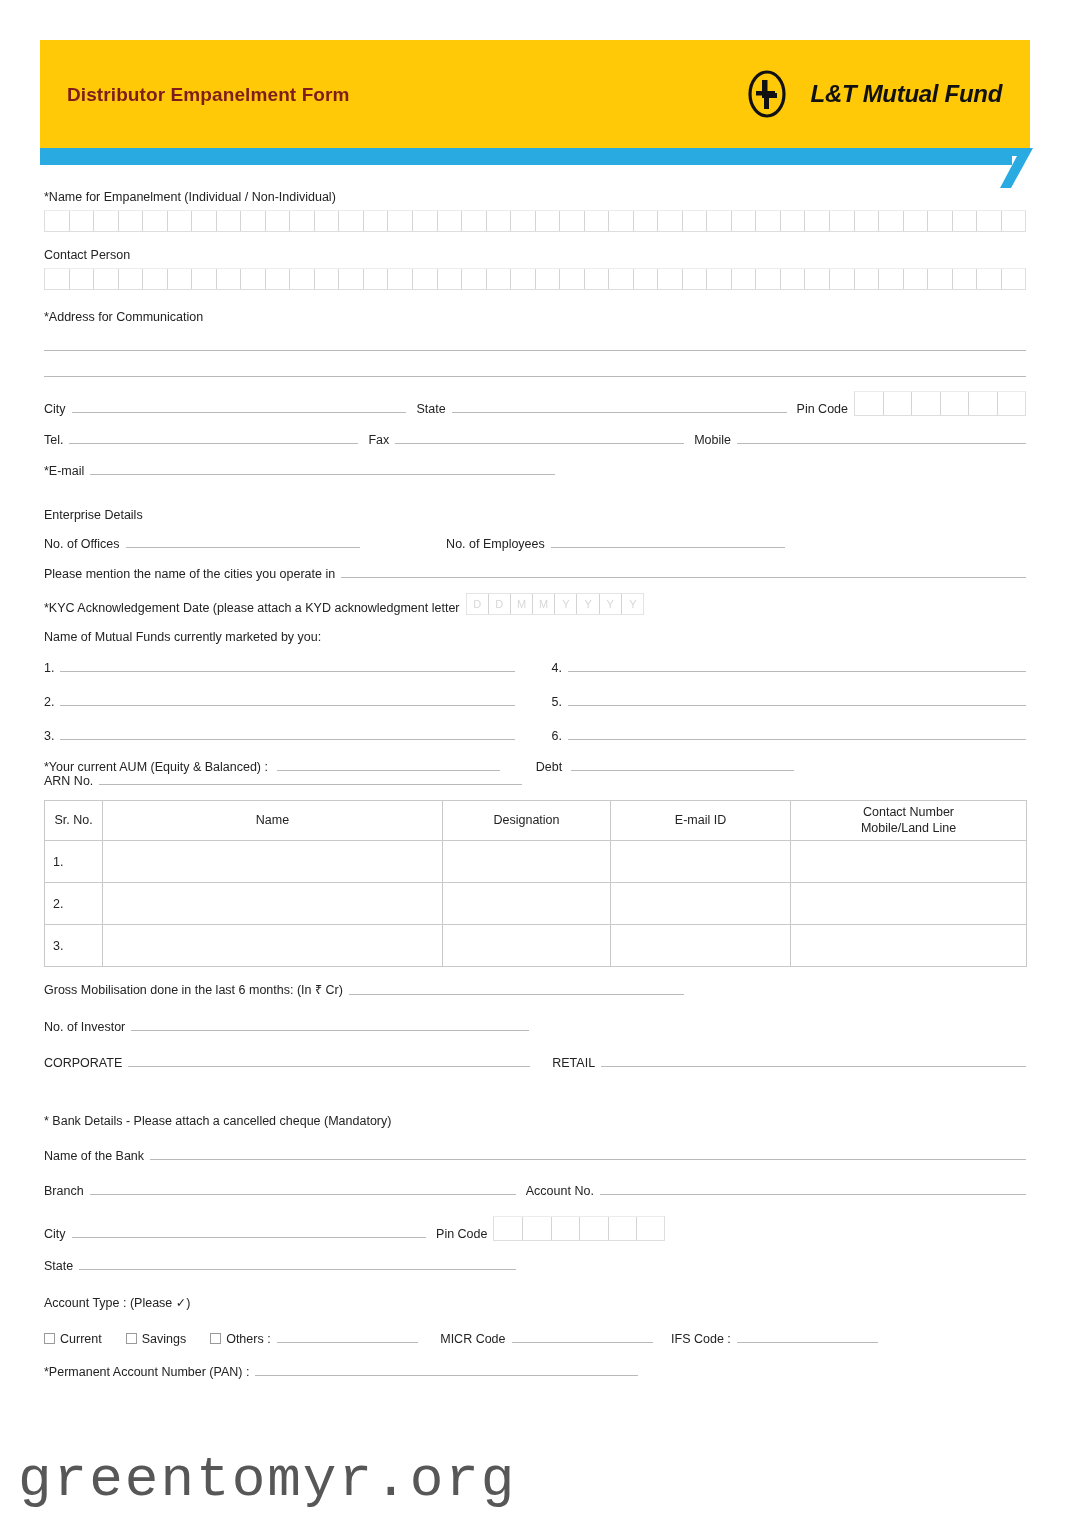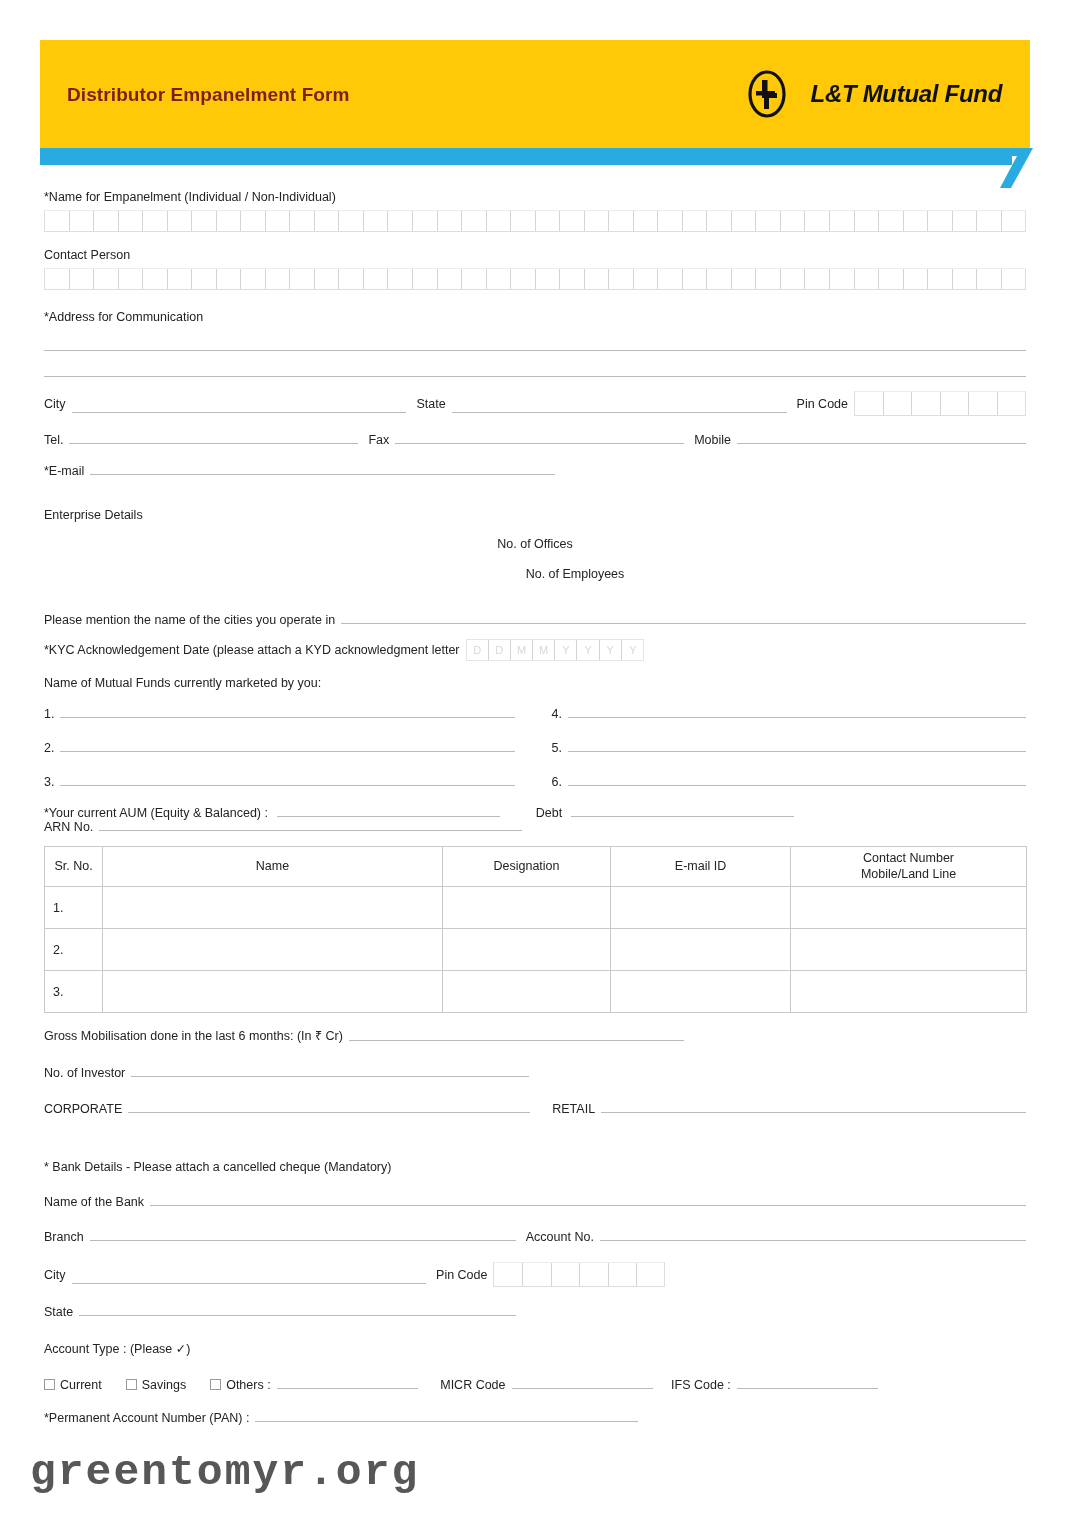--- a/index.html
+++ b/index.html
@@ -78,21 +78,21 @@
   
   .rule {
     border-bottom: 1px solid #b9b9b9;
     height: 1px;
     flex: 1 1 auto;
     align-self: flex-end;
     margin-bottom: 3px;
   }
   .fieldrow {
     display: flex;
-    align-items: center;
+    align-items: flex-end;
     gap: 6px;
   }
 
   
   .cells {
     display: flex;
     border: 1px solid #dedede;
     border-top: 1px solid #ececec;
     height: 22px;
   }
@@ -146,26 +146,25 @@
     width: 11px; height: 11px;
     border: 1px solid #9a9a9a;
     background: #fff;
     vertical-align: -1px;
     margin-right: 5px;
   }
 
   
   .watermark {
     position: absolute;
-    left: 30px; top: 1448px;
+    left: 18px; top: 1448px;
     font-family: "Liberation Mono", monospace;
-    font-size: 43px;
+    font-size: 56px;
     letter-spacing: 2px;
     color: #575757;
-    font-weight: bold;
   }
 </style>
 </head>
 <body>
 
 <div class="page">
 
   <div class="header-wrap">
     <div class="header-yellow"></div>
 
@@ -312,21 +311,21 @@
     </div>
 
     <div class="fieldrow" style="margin-top:17px;">
       <span class="lbl">*E-mail</span>
       <div class="rule" style="max-width:552px;"></div>
       <div style="flex:1 1 auto;"></div>
     </div>
 
     <div class="lbl" style="margin-top:30px;">Enterprise Details</div>
 
-    <div class="fieldrow" style="margin-top:15px;flex-direction:column;">
+    <div class="fieldrow" style="margin-top:15px;">
       <span class="lbl">No. of Offices</span>
       <div class="rule" style="max-width:300px;"></div>
       <span class="lbl" style="margin-left:80px;">No. of Employees</span>
       <div class="rule" style="max-width:238px;"></div>
       <div style="flex:1 1 auto;"></div>
     </div>
 
     <div class="fieldrow" style="margin-top:16px;">
       <span class="lbl">Please mention the name of the cities you operate in</span>
       <div class="rule"></div>

